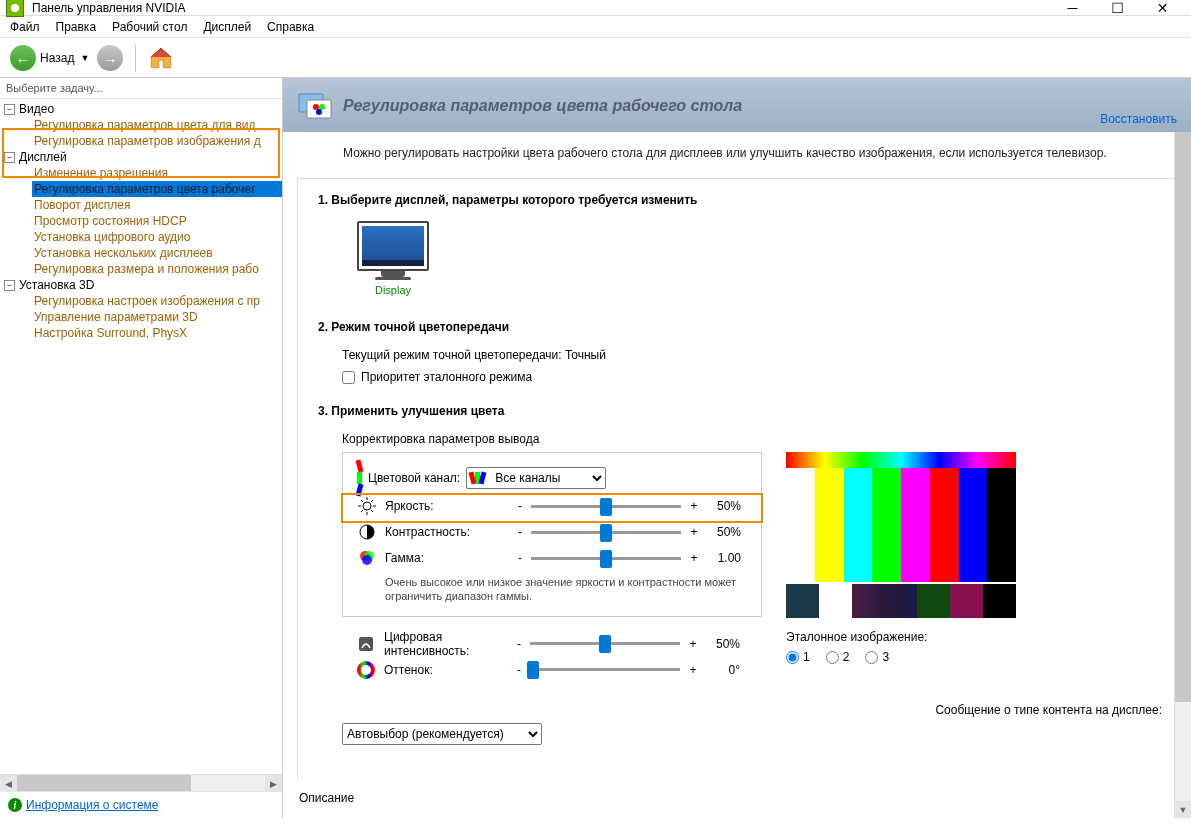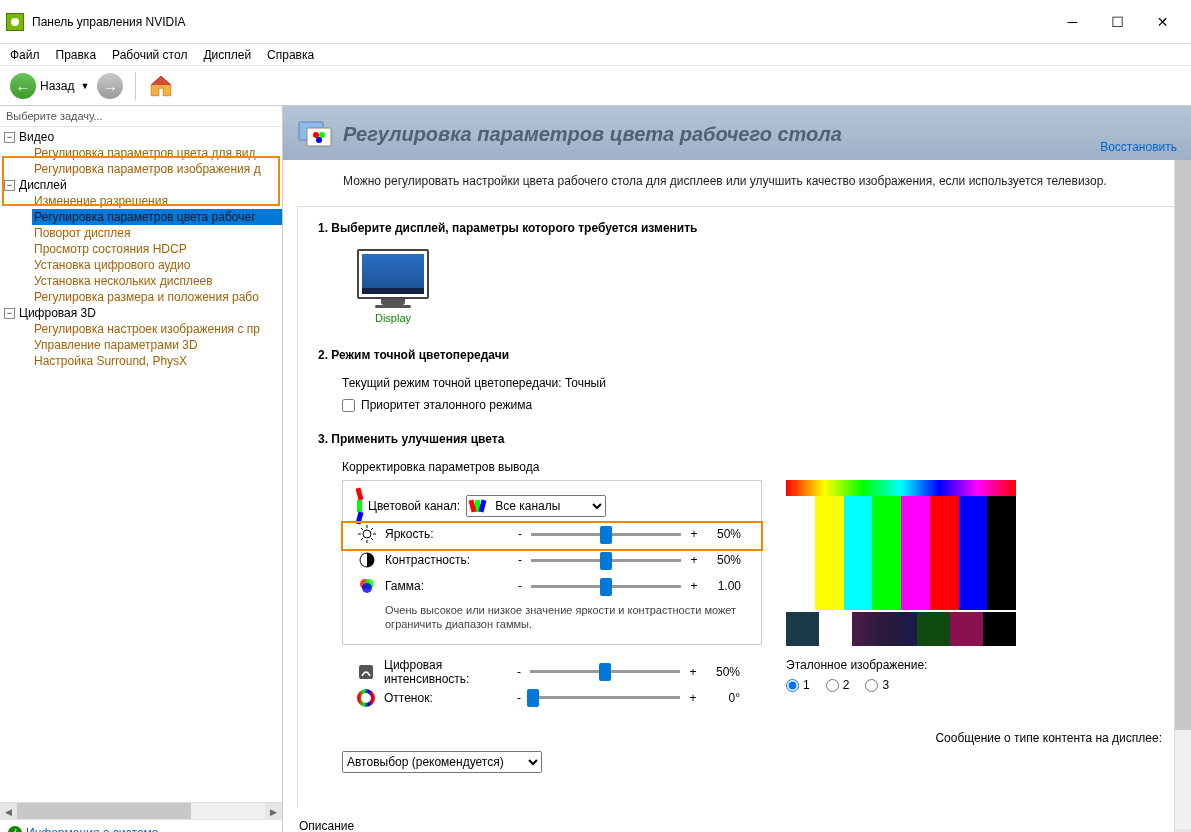--- a/index.html
+++ b/index.html
@@ -1,18 +1,18 @@
 <!DOCTYPE html>
 <html><head>
 <meta charset="utf-8">
 <style>
 * { margin: 0; padding: 0; box-sizing: border-box; font-family: "Segoe UI", Tahoma, sans-serif; }
 body { background: #fff; width: 1191px; height: 832px; overflow: hidden; font-size: 12px; }
 
-.titlebar { height: 44px; display: flex; align-items: center; padding: 0 6px; border-bottom: 1px solid #ddd; }
+.titlebar { height: 16px; display: flex; align-items: center; padding: 0 6px; border-bottom: 1px solid #ddd; }
 .titlebar .app-icon { width: 18px; height: 18px; background: #76b900; border: 1px solid #4a7a00; margin-right: 8px; display:flex; align-items:center; justify-content:center; }
 .titlebar .app-icon svg { width: 12px; height: 12px; }
 .titlebar .title { flex: 1; font-size: 12px; }
 .winbtns { display: flex; }
 .winbtn { width: 45px; height: 28px; display: flex; align-items: center; justify-content: center; font-size: 14px; }
 
 .menubar { height: 22px; display: flex; align-items: center; padding: 0 4px; gap: 4px; border-bottom: 1px solid #e5e5e5; font-size: 12px; }
 .menubar .mitem { padding: 2px 6px; }
 
 .toolbar { height: 40px; display: flex; align-items: center; padding: 0 10px; border-bottom: 1px solid #ccc; gap: 8px; }
@@ -43,21 +43,21 @@
 .sb-hscroll .arrow { width: 17px; height: 17px; display: flex; align-items: center; justify-content: center; font-size: 9px; color: #666; background: #e5e5e5; }
 .sb-hscroll .track { flex: 1; position: relative; }
 .sb-hscroll .thumb { position: absolute; left: 0; top: 0; width: 70%; height: 100%; background: #c8c8c8; }
 .sb-bottom { padding: 6px 8px; border-top: 1px solid #e5e5e5; display:flex; align-items:center; gap:4px; }
 .sb-bottom a { color: #0066cc; text-decoration: underline; font-size: 12px; }
 .info-icon { width: 14px; height: 14px; border-radius: 50%; background: #0a8a00; color: #fff; display: inline-flex; align-items:center; justify-content:center; font-size:10px; font-style:italic; font-weight:bold; }
 
 .content { flex: 1; position: relative; overflow-y: auto; }
 .content-header { background: linear-gradient(#b6c5d8, #9eb0c6); padding: 10px 14px 8px 14px; display: flex; align-items: center; position: relative; }
 .content-header .hicon { width: 36px; height: 36px; margin-right: 10px; }
-.content-header h1 { font-size: 20px; font-weight: bold; font-style: italic; color: #536070; }
+.content-header h1 { font-size: 16px; font-weight: bold; font-style: italic; color: #536070; }
 .restore { position: absolute; right: 14px; bottom: 6px; color: #0066cc; font-size: 12px; text-decoration: none; }
 .desc { padding: 14px 30px 18px 60px; font-size: 12px; color: #222; }
 .panel { border: 1px solid #ddd; margin: 0 14px 0 14px; padding: 14px 14px 14px 20px; border-bottom: none; }
 .sec-title { font-weight: bold; font-size: 12px; margin-bottom: 14px; }
 
 .display-thumb { display: flex; flex-direction: column; align-items: center; width: 90px; margin-left: 30px; margin-bottom: 24px; }
 .monitor { width: 72px; height: 50px; border: 2px solid #444; border-radius: 2px; position: relative; overflow:hidden; }
 .monitor .screen { position:absolute; inset:3px; background: linear-gradient(to bottom, #2a6fc4, #1b4f91); }
 .monitor .taskbar { position:absolute; left:3px; right:3px; bottom:3px; height:6px; background:#124; }
 .monitor-stand { width: 24px; height: 6px; background: #555; border-radius: 0 0 3px 3px; }
@@ -199,21 +199,21 @@
             </div>
           <div class="tree-leaf">
               <a href="#">Регулировка размера и положения рабо</a>
             </div>
         </div>
       </div>
 
       <div class="tree-node">
         <div class="tree-parent">
             <span class="tree-toggle">−</span>
-            <span class="tree-label">Цифровая 3D</span>
+            <span class="tree-label">Установка 3D</span>
           </div>
         <div class="tree-children">
           <div class="tree-leaf">
               <a href="#">Регулировка настроек изображения с пр</a>
             </div>
           <div class="tree-leaf">
               <a href="#">Управление параметрами 3D</a>
             </div>
           <div class="tree-leaf">
               <a href="#">Настройка Surround, PhysX</a>

